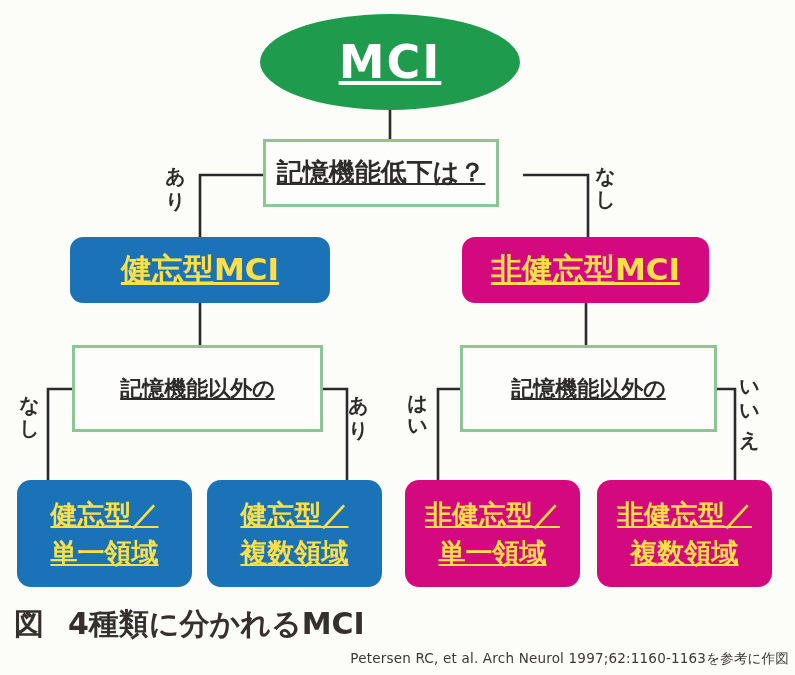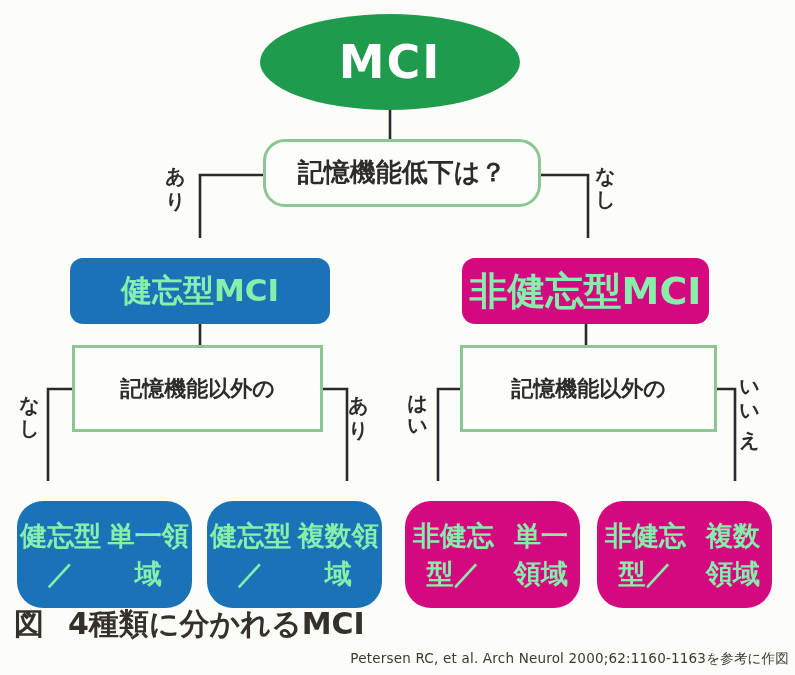--- a/index.html
+++ b/index.html
@@ -30,59 +30,59 @@
     fill: none;
     stroke: var(--line);
     stroke-width: 2.6;
   }
   .node {
     position: absolute;
     display: flex;
     align-items: center;
     justify-content: center;
     text-align: center;
+    text-decoration: underline;
   }
   .ellipse {
     left: 260px; top: 14px;
     width: 260px; height: 96px;
     background: var(--green);
     border-radius: 50%;
     color: #fff;
     font-size: 46px;
     font-weight: bold;
     letter-spacing: 2px;
   }
   .question {
     background: #fdfdfb;
     border: 3px solid var(--question_border);
     color: var(--ink);
     font-weight: bold;
     flex-direction: column;
     line-height: 1.45;
   }
-  .q1 { left: 263px; top: 139px; width: 278px; height: 68px; font-size: 26px; border-radius: 22px; }
+  .q1 { left: 263px; top: 139px; width: 236px; height: 68px; font-size: 26px; }
   .q2 { left: 72px;  top: 345px; width: 251px; height: 87px; font-size: 22px; }
   .q3 { left: 460px; top: 345px; width: 257px; height: 87px; font-size: 22px; }
   .pill {
     border-radius: 13px;
-    color: #86efac;
+    color: #fde047;
     font-weight: bold;
-    margin-top: 21px;
   }
   .pill.blue { background: var(--blue); }
   .pill.magenta { background: var(--magenta); }
   .mid-left  { left: 70px;  top: 237px; width: 260px; height: 66px; font-size: 31px; }
-  .mid-right { left: 462px; top: 237px; width: 247px; height: 66px; font-size: 38px; }
+  .mid-right { left: 462px; top: 237px; width: 247px; height: 66px; font-size: 31px; }
   .outcome {
     top: 480px;
     height: 107px;
     width: 175px;
-    border-radius: 26px;
+    border-radius: 14px;
     font-size: 27px;
-    flex-direction: row;
+    flex-direction: column;
     line-height: 1.4;
   }
   .outcome.o1 { left: 17px; }
   .outcome.o2 { left: 207px; }
   .outcome.o3 { left: 405px; }
   .outcome.o4 { left: 597px; }
   .vlabel {
     position: absolute;
     writing-mode: vertical-rl;
     text-orientation: upright;
@@ -177,15 +177,15 @@
   <div class="node pill magenta outcome o4">
     <span>非健忘型／</span>
     <span>複数領域</span>
   </div>
 
   <div class="caption">
     <span>図</span>
     <span>4種類に分かれるMCI</span>
   </div>
 
-  <div class="source">Petersen RC, et al. Arch Neurol 2000;62:1160-1163を参考に作図</div>
+  <div class="source">Petersen RC, et al. Arch Neurol 1997;62:1160-1163を参考に作図</div>
 
 </div>
 
 </body></html>

